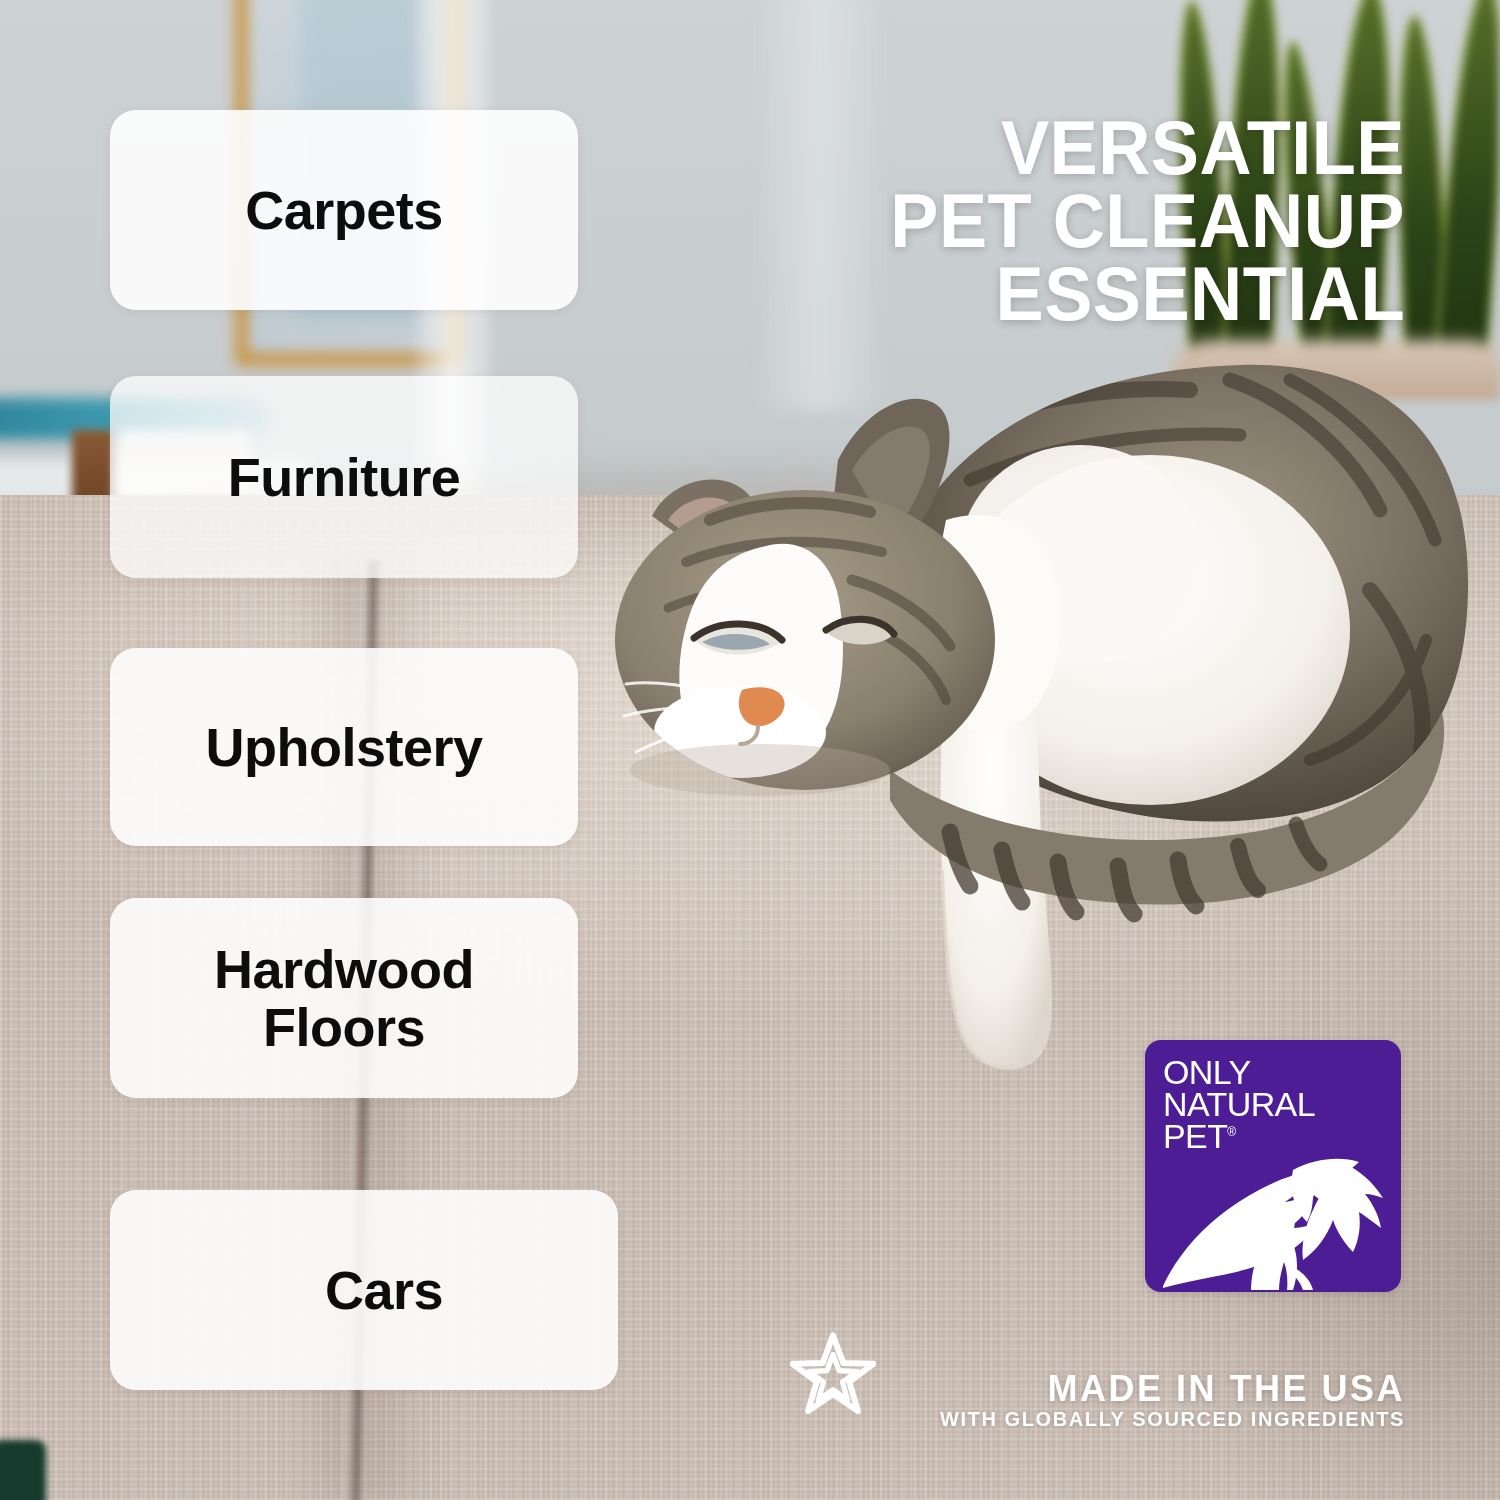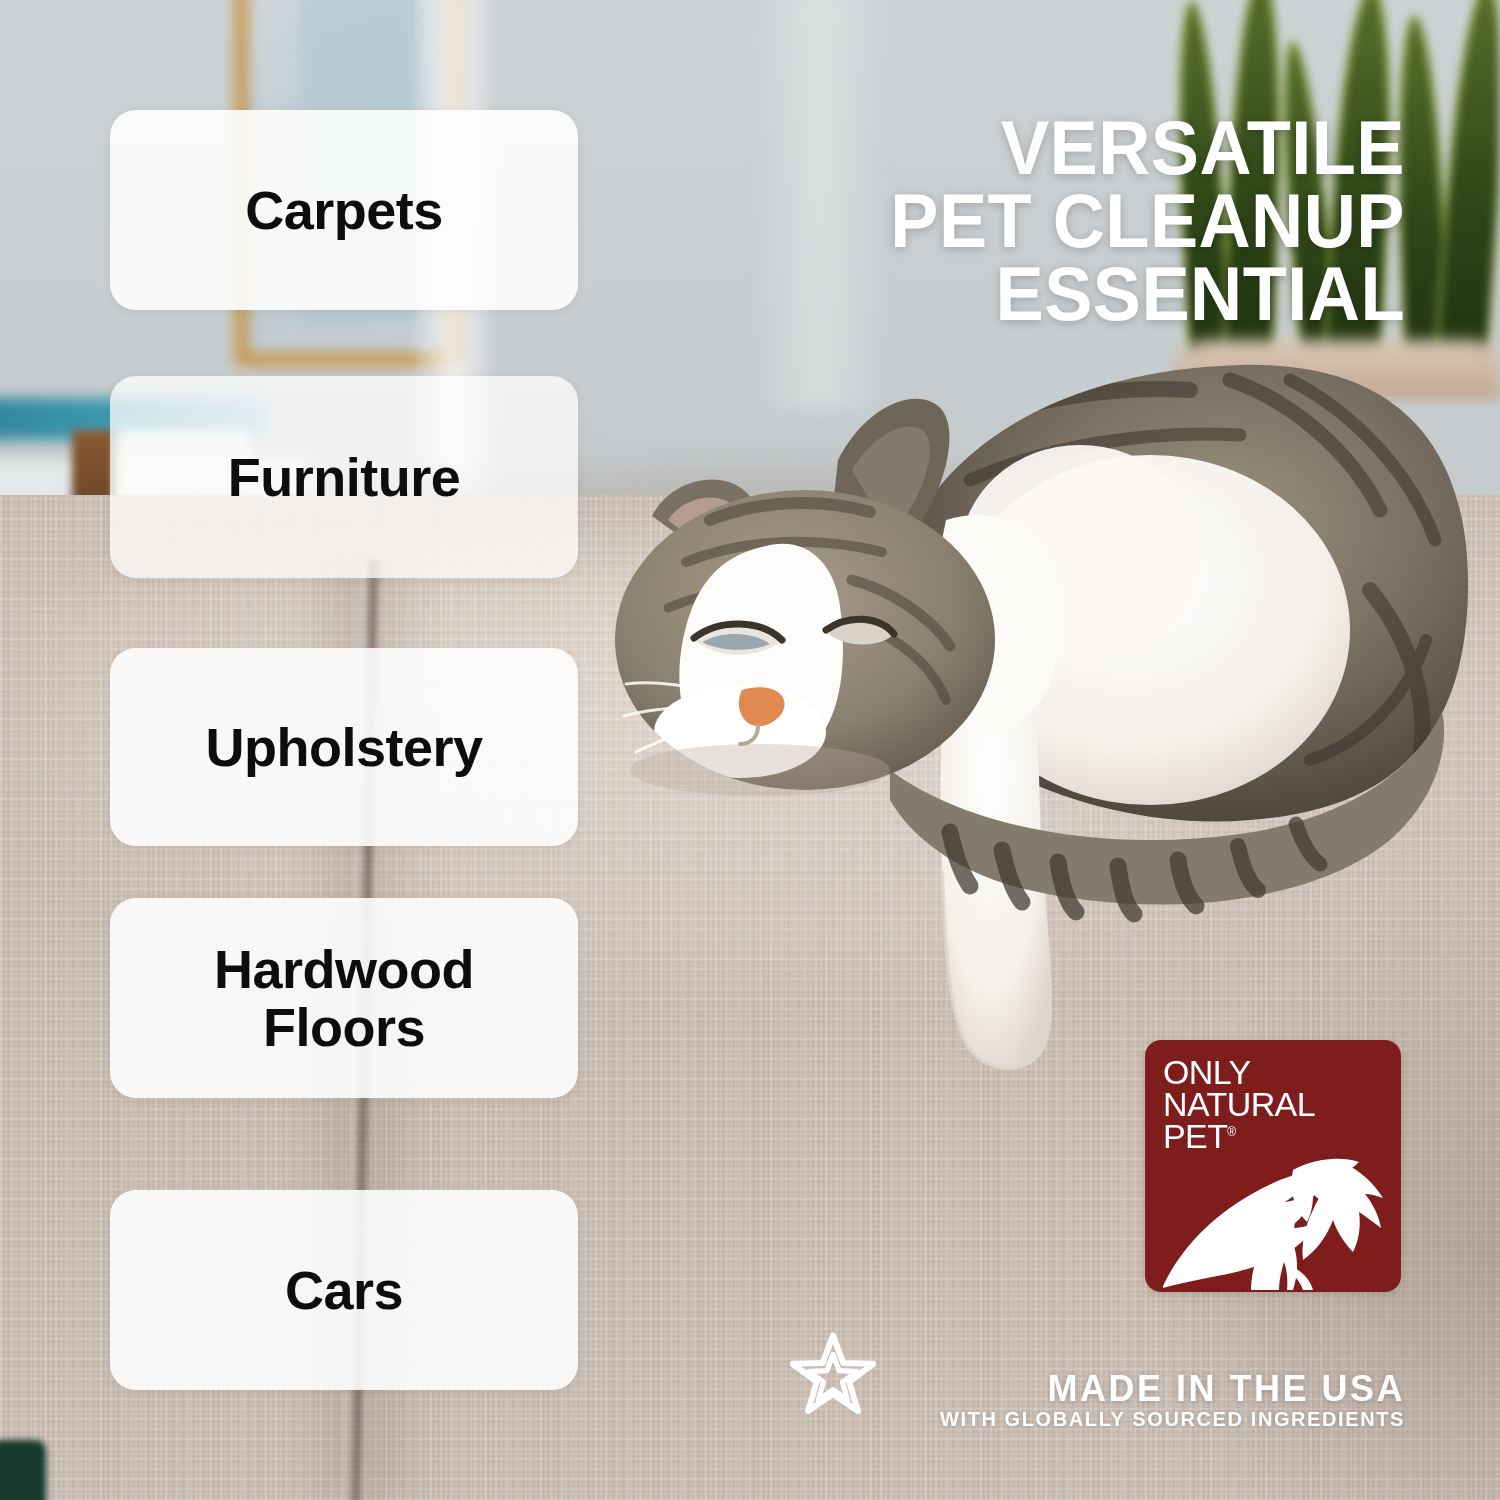--- a/index.html
+++ b/index.html
@@ -161,21 +161,21 @@
     letter-spacing:0.5px;
     transform:scaleX(.95);
     transform-origin:100% 0;
     text-shadow:0 2px 10px rgba(0,0,0,.22);
   }
   .headline .hl{display:block;white-space:nowrap;}
 
   
   .logo{
     position:absolute;left:1145px;top:1040px;width:256px;height:252px;
-    background:#7f1d1d;border-radius:16px;
+    background:#4c1d95;border-radius:16px;
     box-shadow:0 2px 8px rgba(80,70,60,.18);
     overflow:hidden;
   }
   .logo-words{
     position:absolute;left:18px;top:17px;
     color:#ffffff;font-size:34px;line-height:0.94;font-weight:normal;
     letter-spacing:-0.6px;
   }
   .logo-words b{display:block;font-weight:normal;}
   .logo-words .reg{font-size:12px;vertical-align:super;}
@@ -347,21 +347,21 @@
     <div class="pill" style="top:648px;height:198px;">
       <span>Upholstery</span>
     </div>
     <div class="pill translucent" style="top:376px;height:202px;">
       <span>Furniture</span>
     </div>
     <div class="pill" style="top:898px;height:200px;">
       <span style="white-space:pre-line;">Hardwood
 Floors</span>
     </div>
-    <div class="pill" style="top:1190px;height:200px;">
+    <div class="pill" style="top:1190px;height:200px;padding-left:40px;">
       <span>Cars</span>
     </div>
   </div>
 
   <div class="headline">
     <span class="hl">VERSATILE</span>
     <span class="hl">PET CLEANUP</span>
     <span class="hl">ESSENTIAL</span>
   </div>
 

